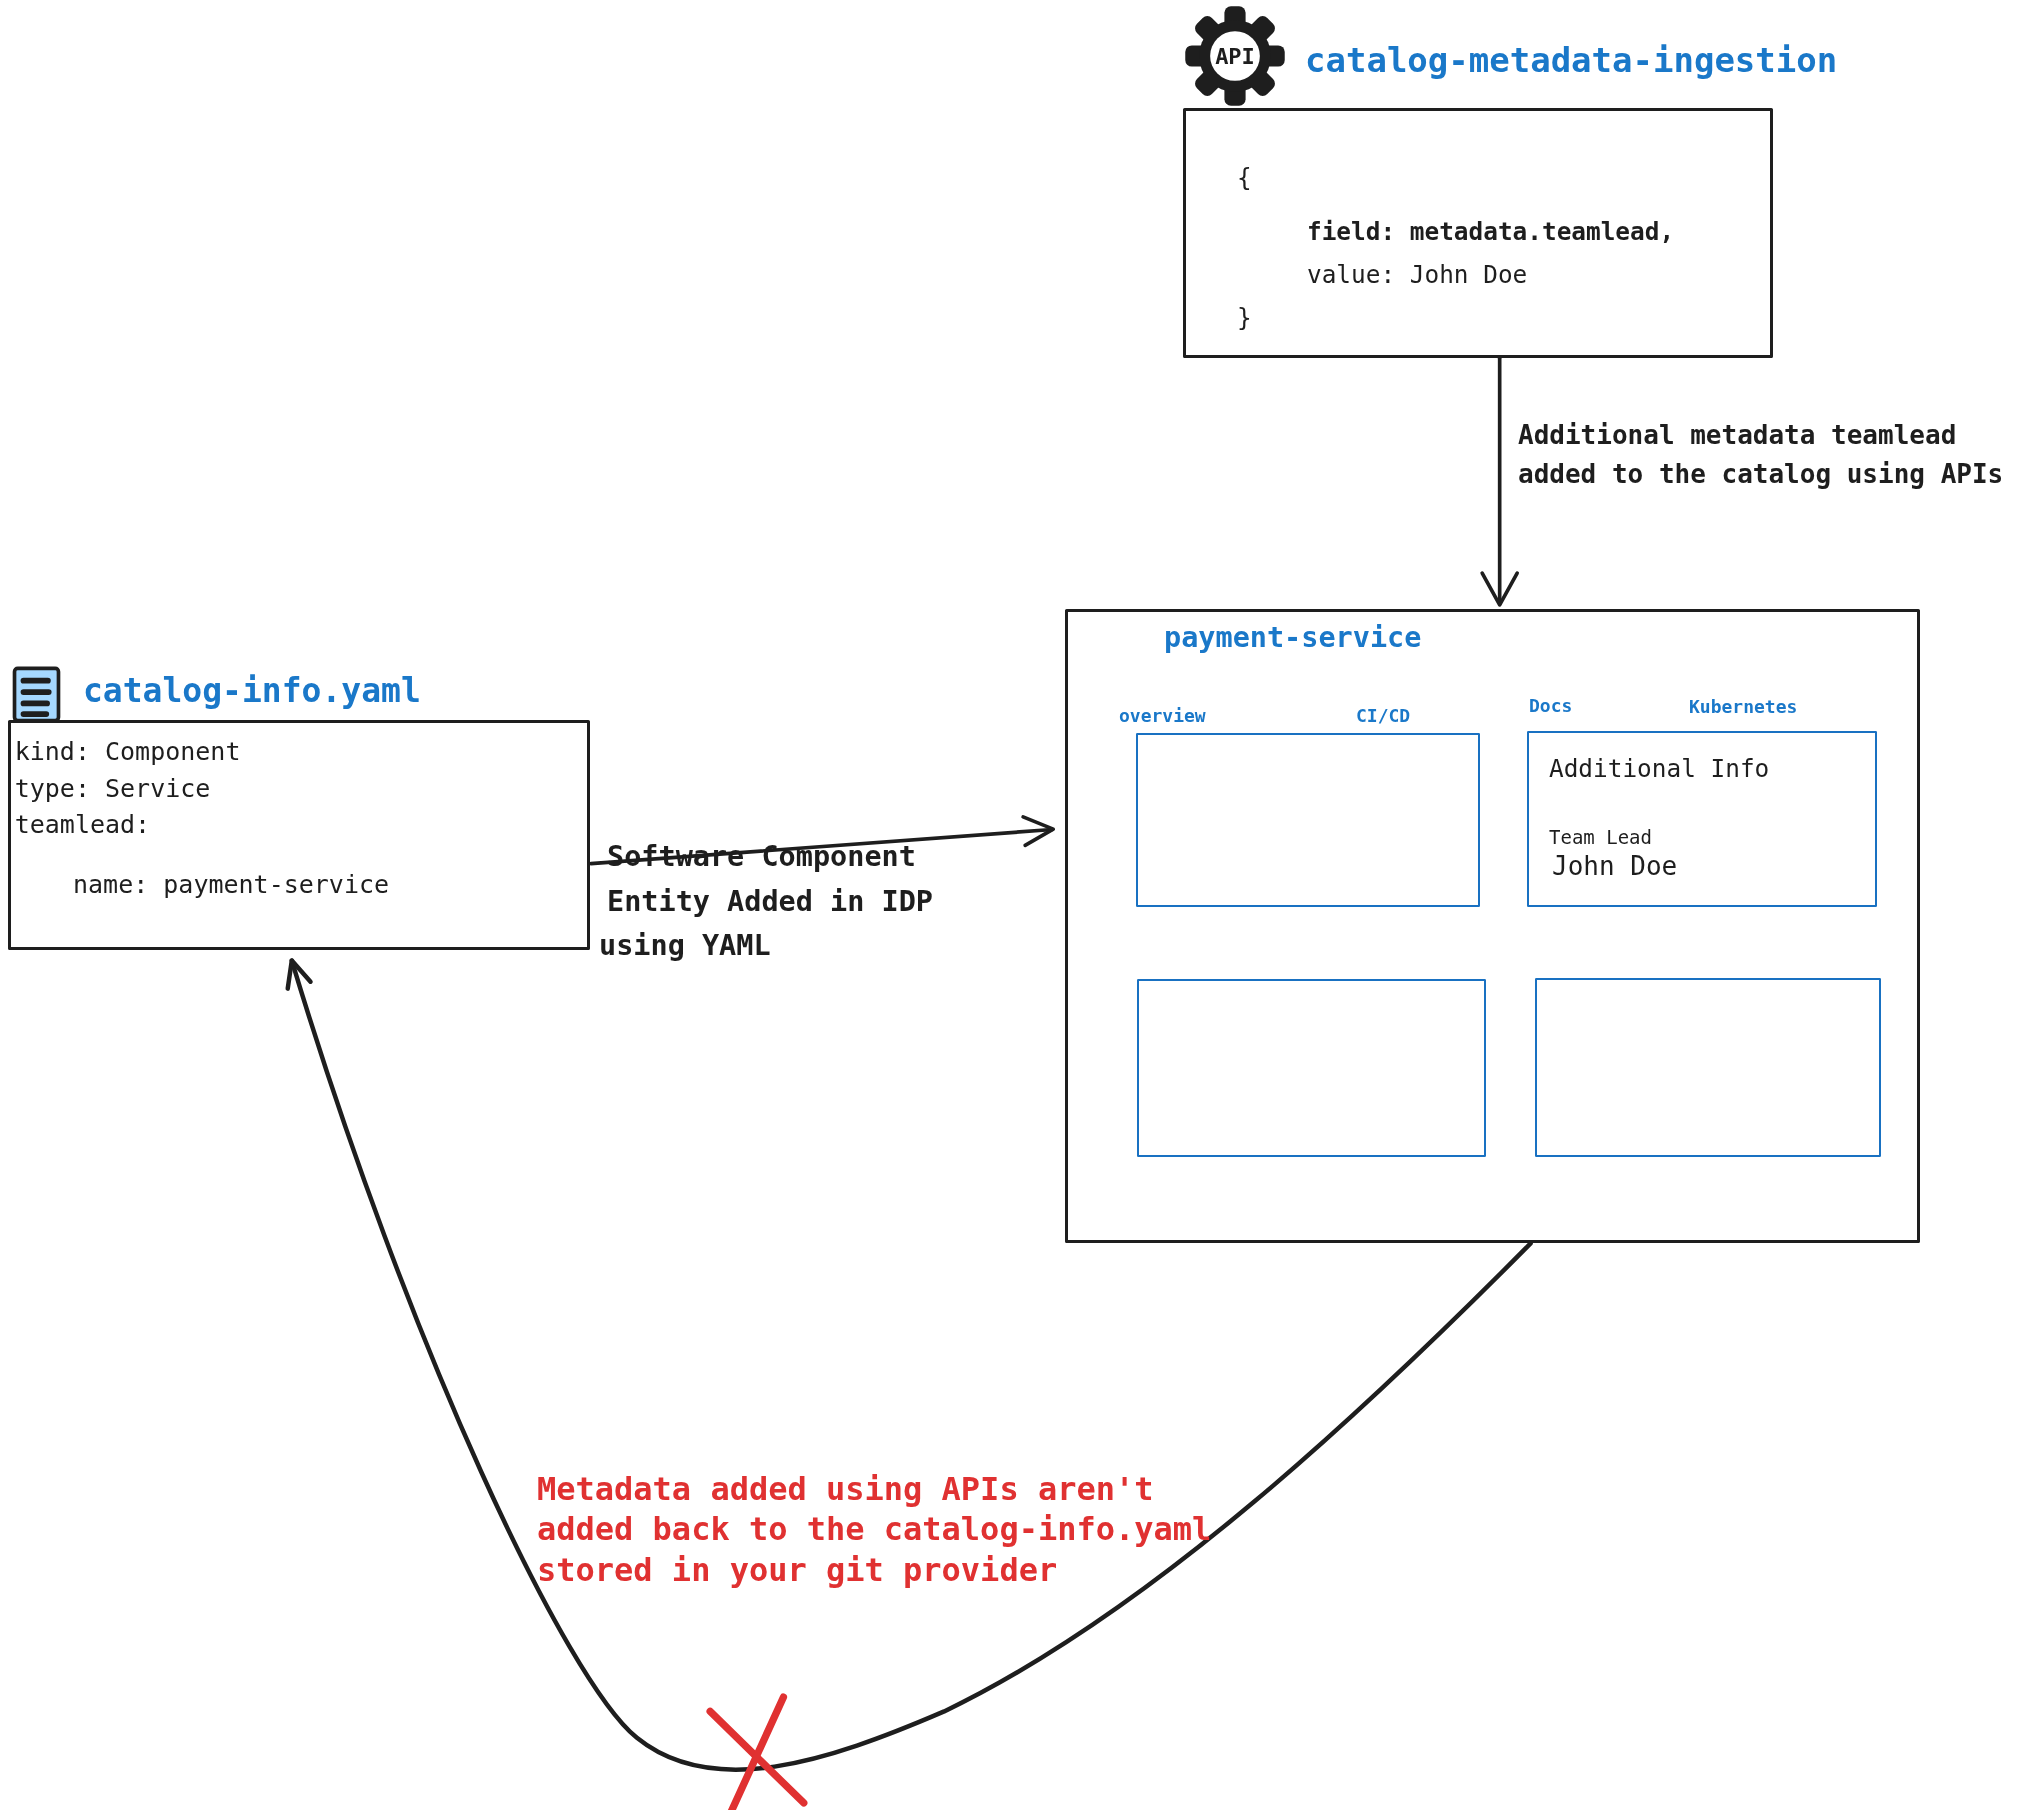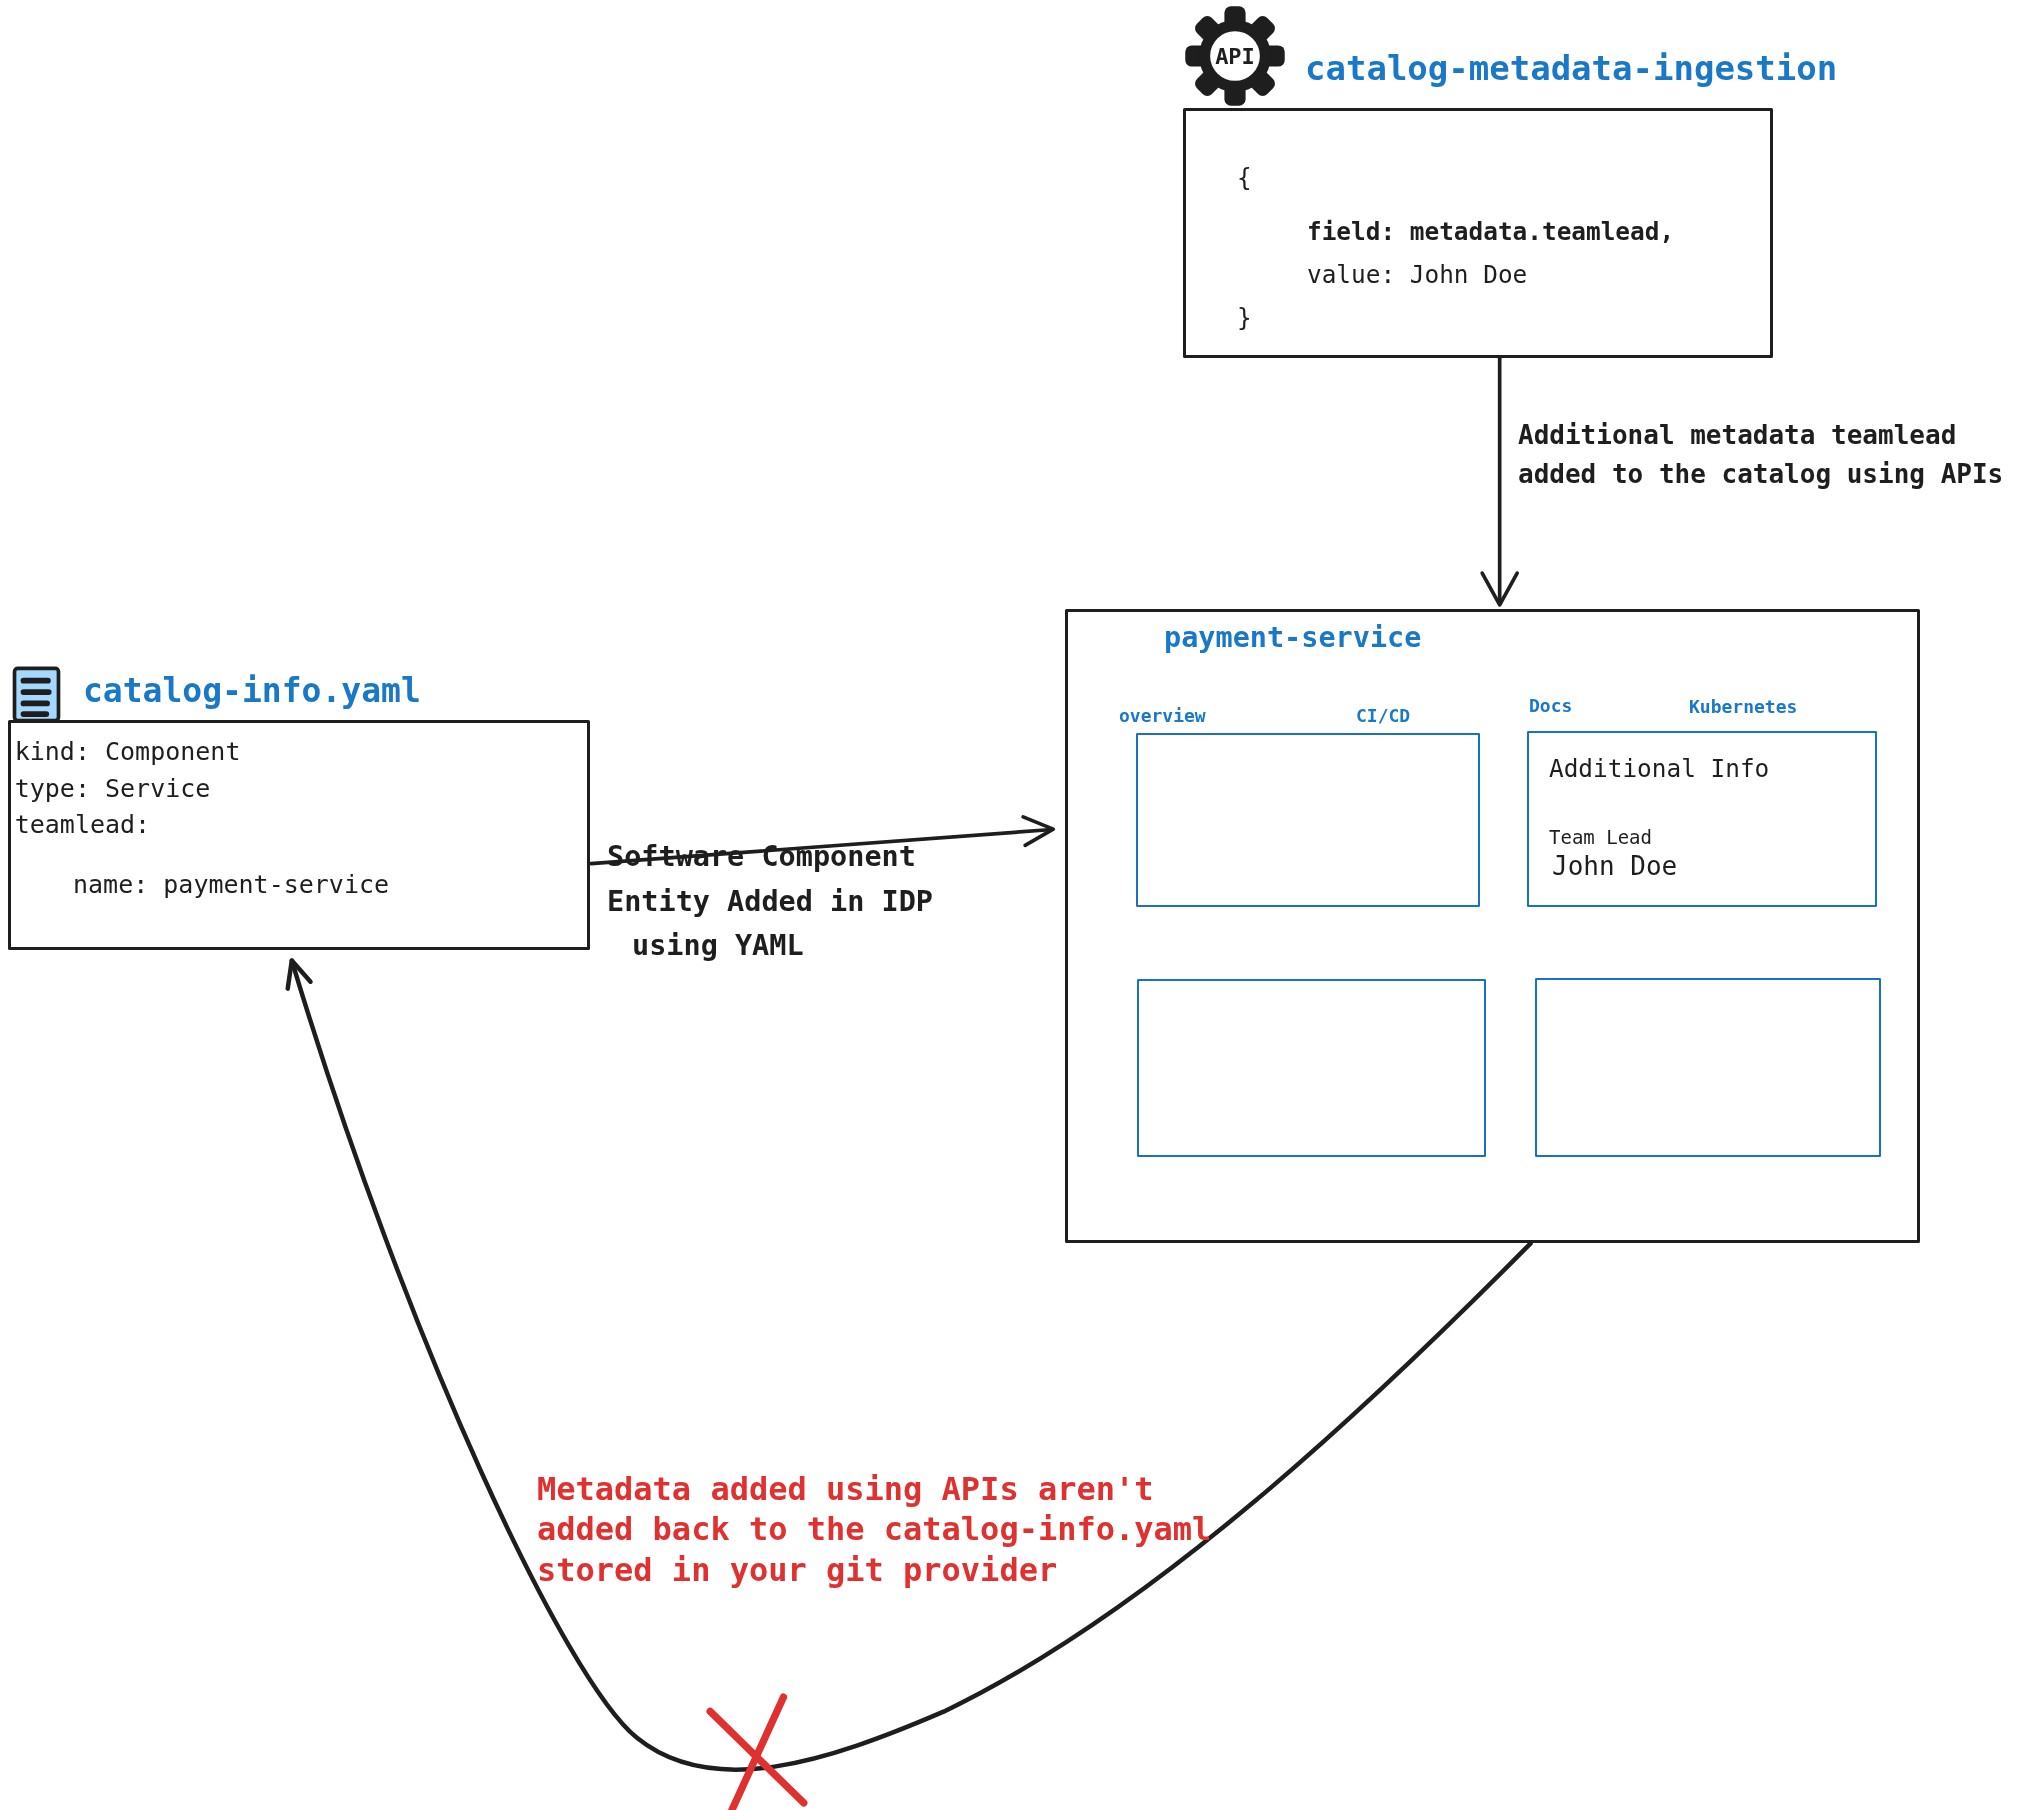--- a/index.html
+++ b/index.html
@@ -66,21 +66,21 @@
       <rect x="104" y="8" width="52" height="64" rx="16" transform="rotate(180 130 130)"></rect>
       <rect x="104" y="8" width="52" height="64" rx="16" transform="rotate(225 130 130)"></rect>
       <rect x="104" y="8" width="52" height="64" rx="16" transform="rotate(270 130 130)"></rect>
       <rect x="104" y="8" width="52" height="64" rx="16" transform="rotate(315 130 130)"></rect>
       <circle cx="130" cy="130" r="88"></circle>
     </g>
     <circle cx="130" cy="130" r="61" fill="#ffffff"></circle>
     <text x="130" y="150" text-anchor="middle" font-size="54" font-weight="bold" font-family="DejaVu Sans Mono, monospace" fill="var(--ink,#1e1e1e)">API</text>
   </svg>
 
-  <div class="vc blue b f-apititle" style="left:1305px;top:68px;">catalog-metadata-ingestion</div>
+  <div class="vc blue b f-apititle" style="left:1305px;top:60px;">catalog-metadata-ingestion</div>
 
   <div class="box" style="left:1183px;top:108px;width:590px;height:250px;"></div>
   <div class="vc f-code" style="left:1237px;top:178px;">{</div>
   <div class="vc f-code" style="left:1307px;top:232px;font-weight:bold;">field: metadata.teamlead,</div>
   <div class="vc f-code" style="left:1307px;top:275px;">value: John Doe</div>
   <div class="vc f-code" style="left:1237px;top:318px;">}</div>
 
   <div class="vc b f-ingest" style="left:1518px;top:435px;">Additional metadata teamlead</div>
   <div class="vc b f-ingest" style="left:1518px;top:474px;">added to the catalog using APIs</div>
 
@@ -97,21 +97,21 @@
   <div class="vc blue b f-cattitle" style="left:83px;top:690px;">catalog-info.yaml</div>
 
   <div class="box" style="left:8.1px;top:720px;width:582px;height:230px;"></div>
   <div class="vc f-yaml" style="left:14.7px;top:751px;">kind: Component</div>
   <div class="vc f-yaml" style="left:14.7px;top:788px;">type: Service</div>
   <div class="vc f-yaml" style="left:14.7px;top:824px;">teamlead:</div>
   <div class="vc f-yaml" style="left:73px;top:861px;margin-top:23px;">name: payment-service</div>
 
   <div class="vc b f-flow" style="left:607px;top:857px;">Software Component</div>
   <div class="vc b f-flow" style="left:607px;top:902px;">Entity Added in IDP</div>
-  <div class="vc b f-flow" style="left:632px;top:946px;">using YAML</div>
+  <div class="vc b f-flow" style="left:599px;top:946px;">using YAML</div>
 
   <div class="box" style="left:1065px;top:609px;width:855px;height:634px;"></div>
 
   <div class="vc blue b f-ptitle" style="left:1164px;top:638px;">payment-service</div>
 
   <div class="vc blue b f-tab" style="left:1119px;top:716px;">overview</div>
   <div class="vc blue b f-tab" style="left:1356px;top:716px;">CI/CD</div>
   <div class="vc blue b f-tab" style="left:1529px;top:706px;">Docs</div>
   <div class="vc blue b f-tab" style="left:1689px;top:707px;">Kubernetes</div>
 

